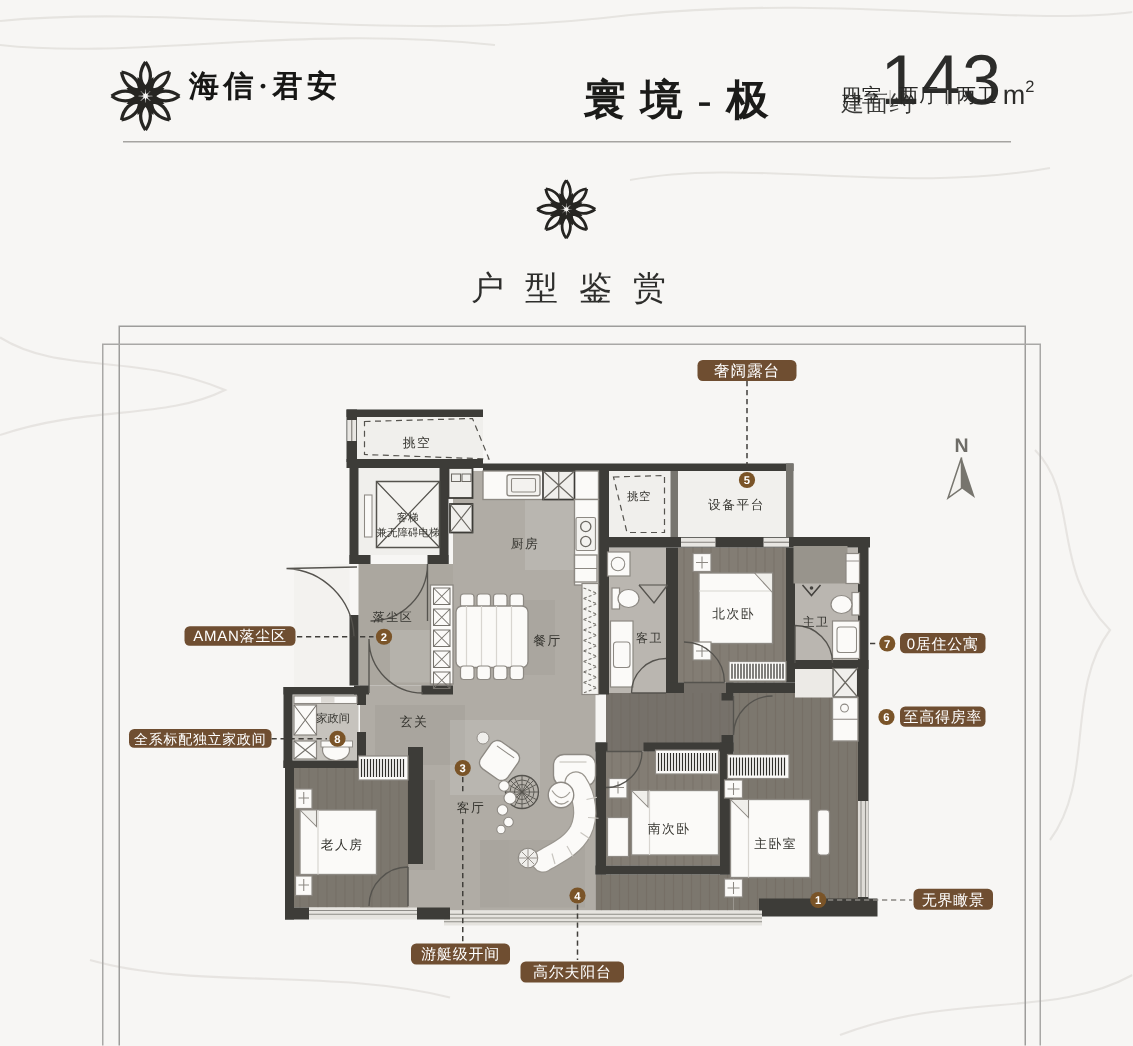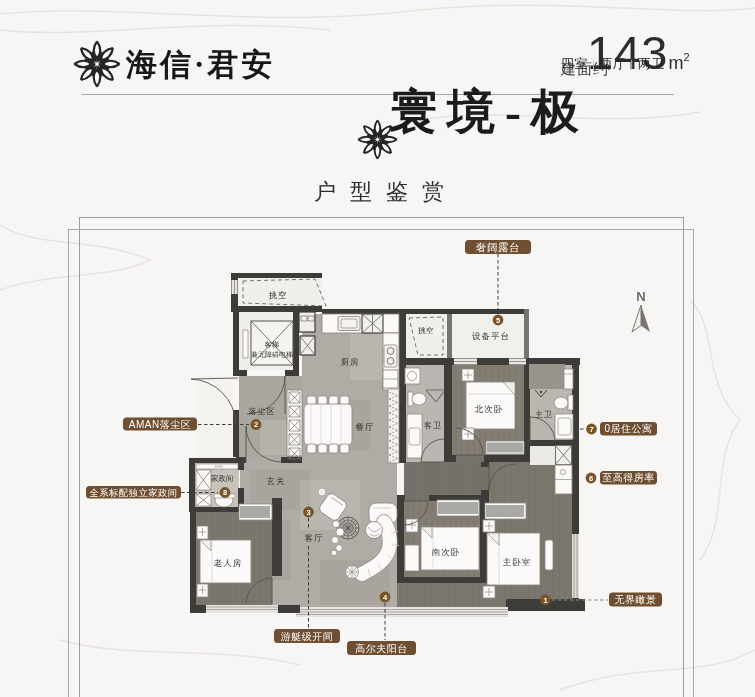--- a/index.html
+++ b/index.html
@@ -40,25 +40,25 @@
       <path d="M0,-12 C2.4,-8.5 2.4,-3.8 0,-1.2 C-2.4,-3.8 -2.4,-8.5 0,-12" transform="rotate(112.5)"></path>
       <path d="M0,-12 C2.4,-8.5 2.4,-3.8 0,-1.2 C-2.4,-3.8 -2.4,-8.5 0,-12" transform="rotate(157.5)"></path>
       <path d="M0,-12 C2.4,-8.5 2.4,-3.8 0,-1.2 C-2.4,-3.8 -2.4,-8.5 0,-12" transform="rotate(202.5)"></path>
       <path d="M0,-12 C2.4,-8.5 2.4,-3.8 0,-1.2 C-2.4,-3.8 -2.4,-8.5 0,-12" transform="rotate(247.5)"></path>
       <path d="M0,-12 C2.4,-8.5 2.4,-3.8 0,-1.2 C-2.4,-3.8 -2.4,-8.5 0,-12" transform="rotate(292.5)"></path>
       <path d="M0,-12 C2.4,-8.5 2.4,-3.8 0,-1.2 C-2.4,-3.8 -2.4,-8.5 0,-12" transform="rotate(337.5)"></path>
     </g>
   </g>
 </svg>
 
-<div class="abs" style="left:126px;top:44px;font-family:'Liberation Serif',serif;font-weight:bold;font-size:31px;letter-spacing:3px;color:#171715;">海信·君安</div>
+<div class="abs" style="left:126px;top:44px;font-family:'Liberation Serif',serif;font-weight:bold;font-size:20px;letter-spacing:3px;color:#171715;">海信·君安</div>
 
 <div class="abs" style="left:82px;top:94px;width:592px;height:1px;background:#a6a4a1;"></div>
 
-<div class="abs" style="left:389px;top:48px;font-family:'Liberation Serif',serif;font-weight:bold;font-size:48px;letter-spacing:10px;color:#1b1b19;margin-top:32px;">寰境-极</div>
+<div class="abs" style="left:389px;top:48px;font-family:'Liberation Serif',serif;font-weight:bold;font-size:28px;letter-spacing:10px;color:#1b1b19;">寰境-极</div>
 
 <div class="abs" style="left:561px;top:60px;font-size:15px;color:#3a3a38;letter-spacing:1px;">建面约</div>
 
 <div class="abs" style="left:587px;top:25px;font-size:47px;color:#2c2c2a;letter-spacing:1px;">143<span style="font-size:18px;letter-spacing:0">m<span style="font-size:11px;vertical-align:8px;">2</span></span></div>
 
 <div class="abs" style="left:561px;top:55px;font-size:13px;color:#262624;letter-spacing:0.5px;">四室<span style="color:#c2c0bd;font-size:11px;margin:0 4px;">|</span>两厅<span style="color:#c2c0bd;font-size:11px;margin:0 4px;">|</span>两卫</div>
 
 <svg class="abs" style="left:357px;top:119px" width="41" height="41" viewBox="-21 -21 42 42">
   <use href="#em1"></use>
 </svg>

